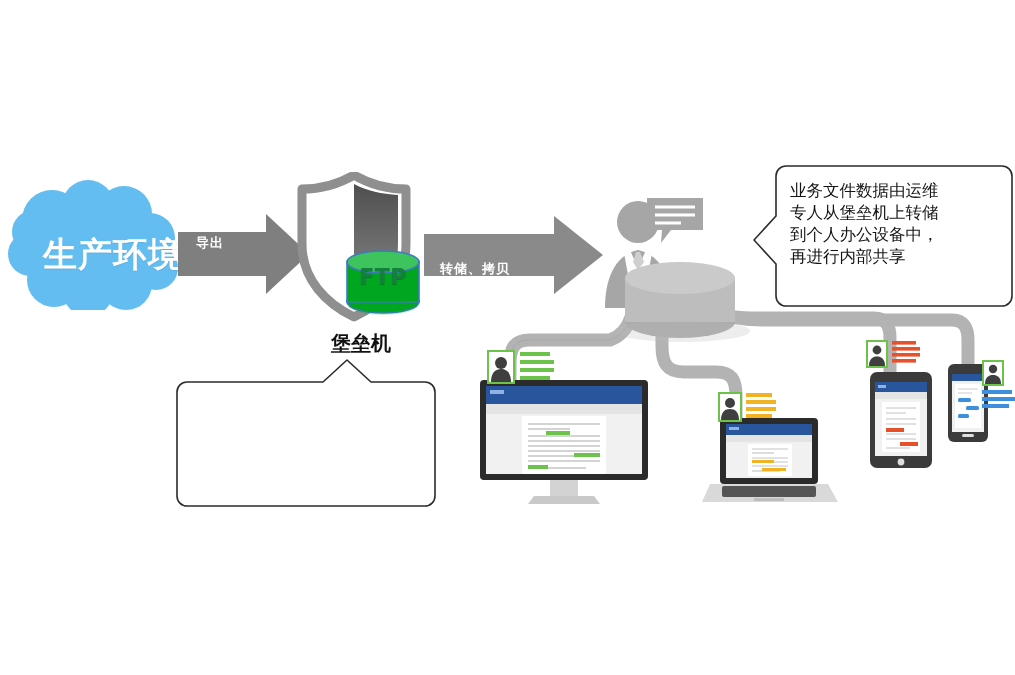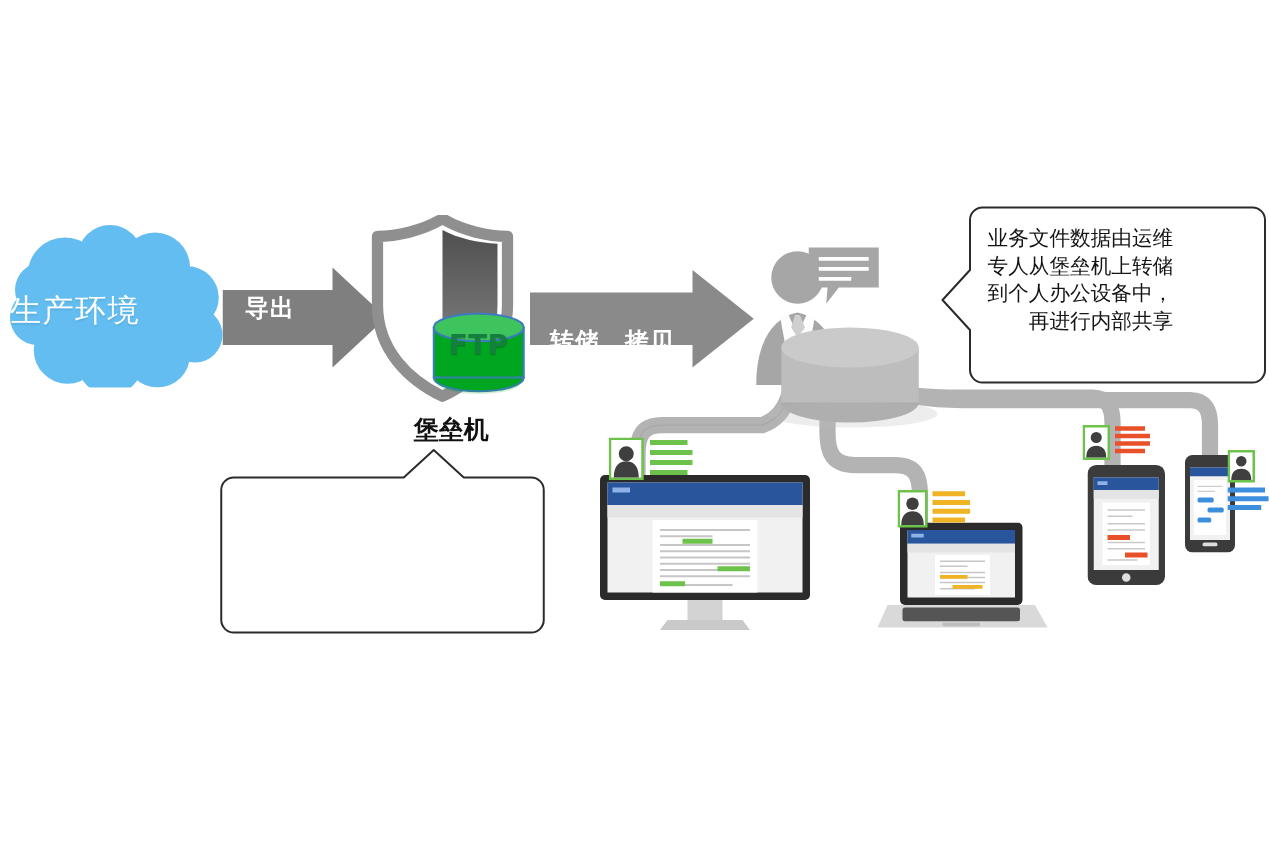--- a/index.html
+++ b/index.html
@@ -3,49 +3,49 @@
 <meta charset="utf-8">
 <style>
   html,body{margin:0;padding:0;background:#ffffff;}
   body{width:1015px;height:675px;overflow:hidden;font-family:"DejaVu Sans","Liberation Sans",sans-serif;}
   #stage{position:relative;width:1015px;height:675px;background:#fff;}
   .abs{position:absolute;}
 
   
   .cloud-wrap{left:8px;top:180px;width:175px;height:130px;}
   .cloud-label{
-    position:absolute;left:0;top:52px;width:175px;text-align:left;
-    color:#ffffff;font-weight:normal;font-size:25px;letter-spacing:1px;
+    position:absolute;left:0;top:52px;width:175px;text-align:right;
+    color:#ffffff;font-weight:bold;font-size:34px;letter-spacing:1px;
     text-shadow:0 1px 1px rgba(0,0,0,.07);
   }
 
   
   .arrow-label{
-    position:absolute;color:#fff;font-weight:bold;font-size:19px;
+    position:absolute;color:#fff;font-weight:bold;font-size:13px;
     letter-spacing:1px;white-space:nowrap;
   }
   .arrow1-label{left:196px;top:234px;}
   .arrow2-label{left:440px;top:236px;margin-top:24px;}
 
   
   .bastion-label{
     left:316px;top:330px;width:90px;text-align:center;
     font-size:20px;font-weight:bold;color:#111;
   }
 
   
   .ftp-text{
     left:352px;top:264px;width:62px;text-align:center;
     color:#15803d;font-weight:bold;font-size:22px;letter-spacing:.5px;
     text-shadow:0 1px 1px rgba(0,0,0,.25);
   }
 
   
   .callout-text{position:absolute;color:#141414;font-size:16.5px;line-height:22px;white-space:pre;}
-  .callout-tr-text{left:790px;top:180px;text-align:right;}
+  .callout-tr-text{left:790px;top:180px;}
   .callout-bl-text{left:188px;top:404px;}
 </style>
 </head>
 <body>
 
 <div id="stage">
 
   <div class="abs cloud-wrap">
     <svg width="175" height="130" viewBox="0 0 175 130">
       <g fill="#63bdf0">

